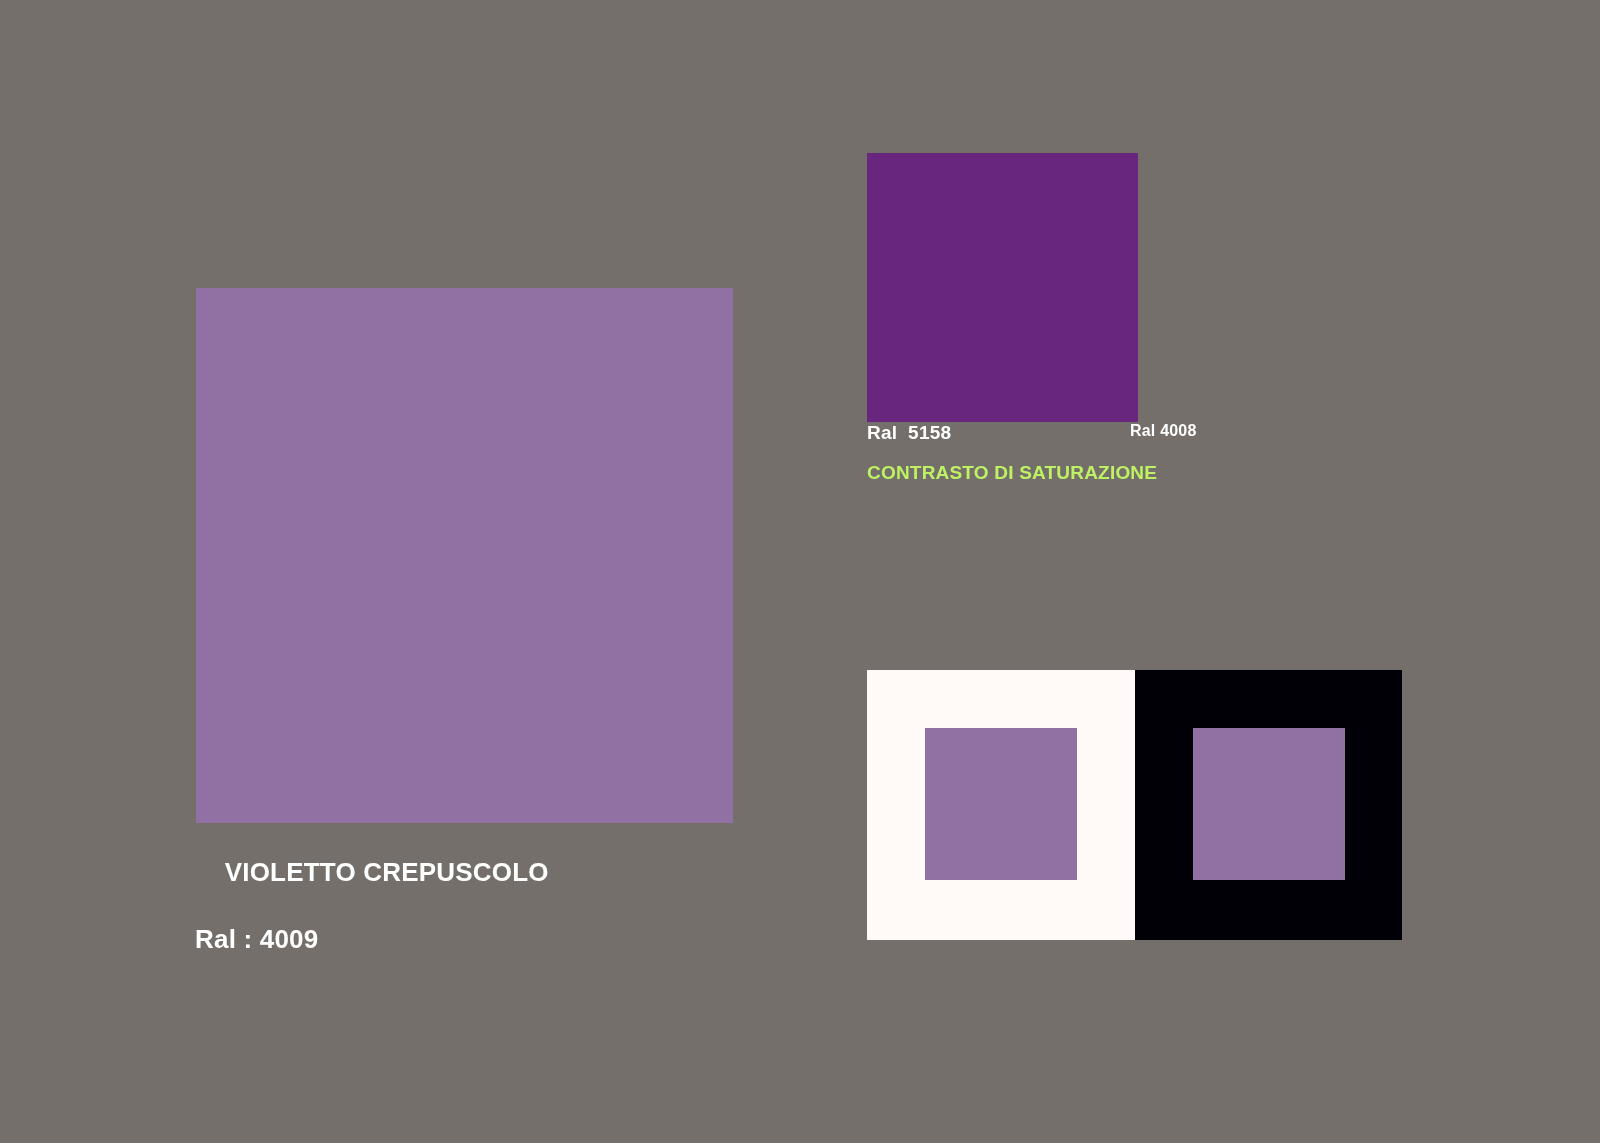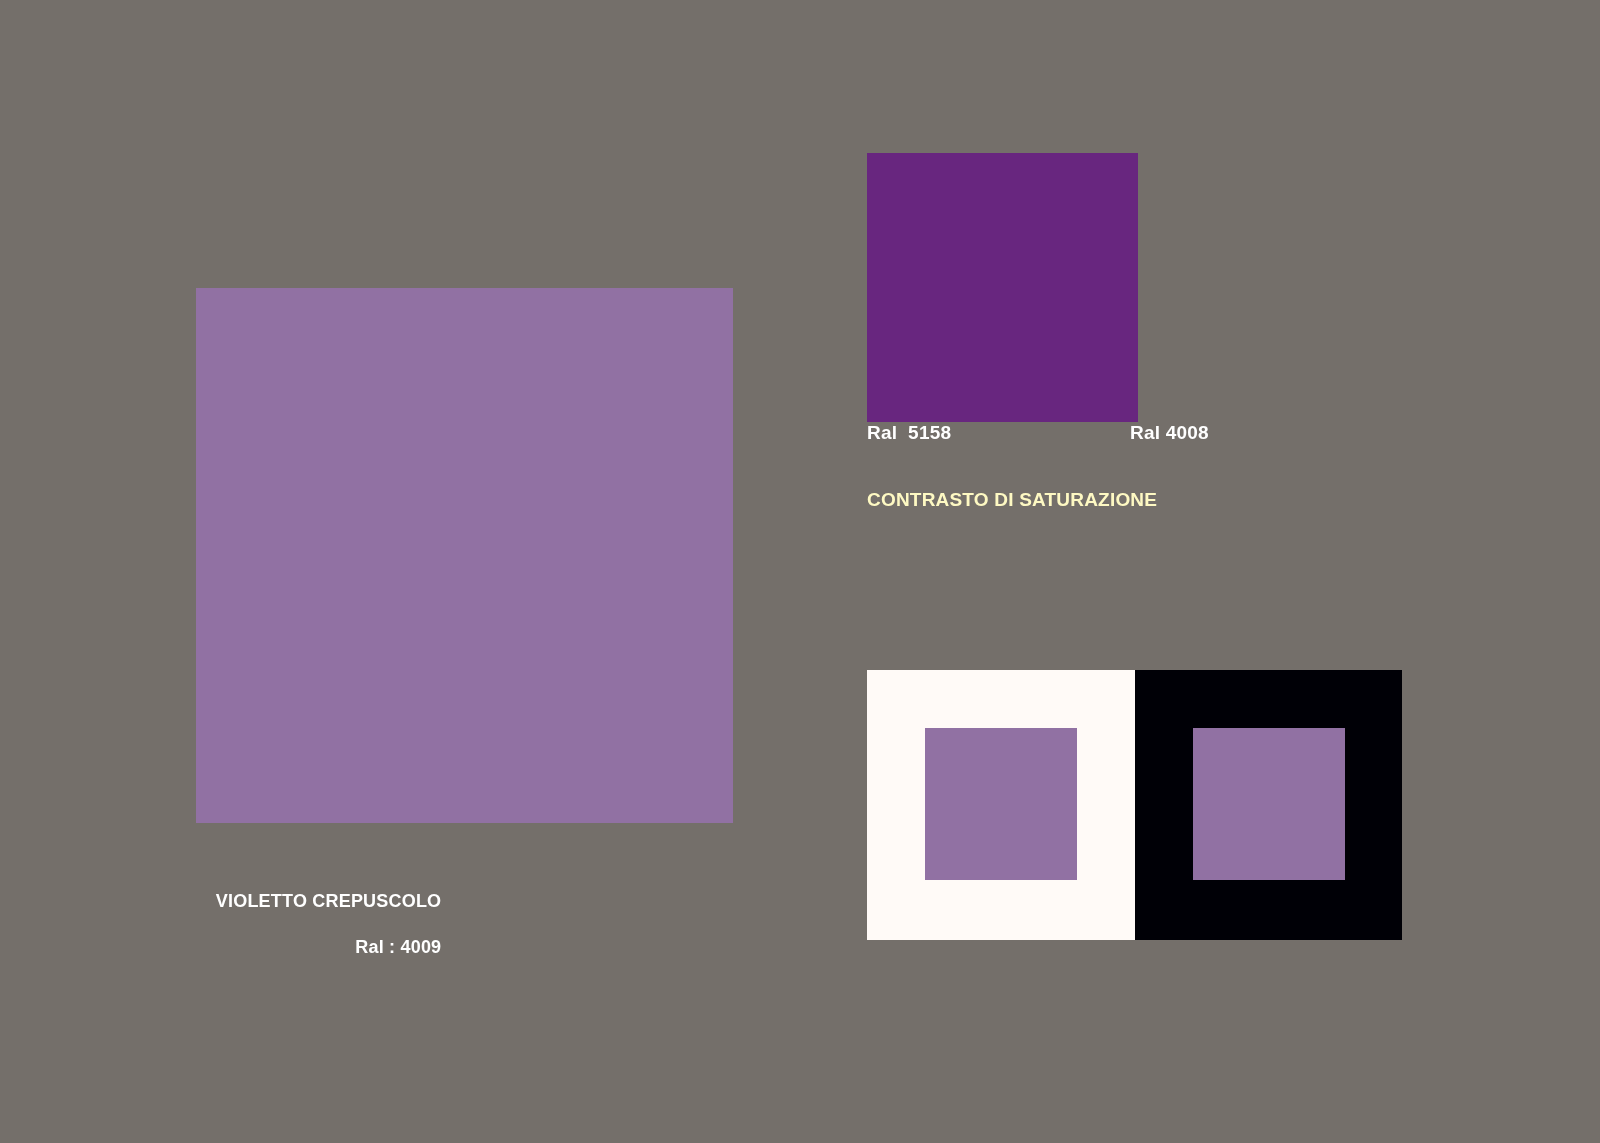--- a/index.html
+++ b/index.html
@@ -37,26 +37,25 @@
 
   
   #hero-swatch {
     left: 196px;
     top: 288px;
     width: 537px;
     height: 535px;
   }
   #hero-caption {
     left: 195px;
-    top: 867px;
-    font-size: 18px;
+    top: 823px;
+    font-size: 26px;
   }
   #hero-caption .line2 {
     display: block;
-    text-align: right;
   }
 
   
   #saturation-pair {
     position: absolute;
     left: 867px;
     top: 153px;
     width: 534px;
     height: 269px;
     display: flex;
@@ -68,21 +67,21 @@
   #sat-half-right { width: 271px; }
 
   #sat-label-left {
     left: 867px;
     top: 421px;
     font-size: 19px;
   }
   #sat-label-right {
     left: 1130px;
     top: 421px;
-    font-size: 19px;
+    font-size: 16px;
   }
   #sat-title {
     left: 867px;
     top: 461px;
     font-size: 19px;
   }
 
   
   #contrast-pair {
     position: absolute;
@@ -122,21 +121,21 @@
 
   <div id="saturation-pair">
     <div class="half swatch" id="sat-half-left" style="background-color: rgb(145, 113, 163);"></div>
     <div class="half swatch" id="sat-half-right" style="background-color: rgb(104, 38, 127);"></div>
   </div>
 
   <div class="caption" id="sat-label-left" style="color: rgb(255, 255, 255);">Ral  5158</div>
 
   <div class="caption" id="sat-label-right" style="color: rgb(255, 255, 255);">Ral 4008</div>
 
-  <div class="caption" id="sat-title" style="color: #fef9c3; margin-top: 27px;">CONTRASTO DI SATURAZIONE</div>
+  <div class="caption" id="sat-title" style="color: #bef264;">CONTRASTO DI SATURAZIONE</div>
 
   <div id="contrast-pair">
     <div class="panel" id="contrast-panel-light" style="background-color: rgb(255, 250, 247);">
       <div class="inner-chip" style="background-color: rgb(145, 113, 163);"></div>
     </div>
     <div class="panel" id="contrast-panel-dark" style="background-color: rgb(0, 0, 6);">
       <div class="inner-chip" style="background-color: rgb(145, 113, 163);"></div>
     </div>
   </div>
 

